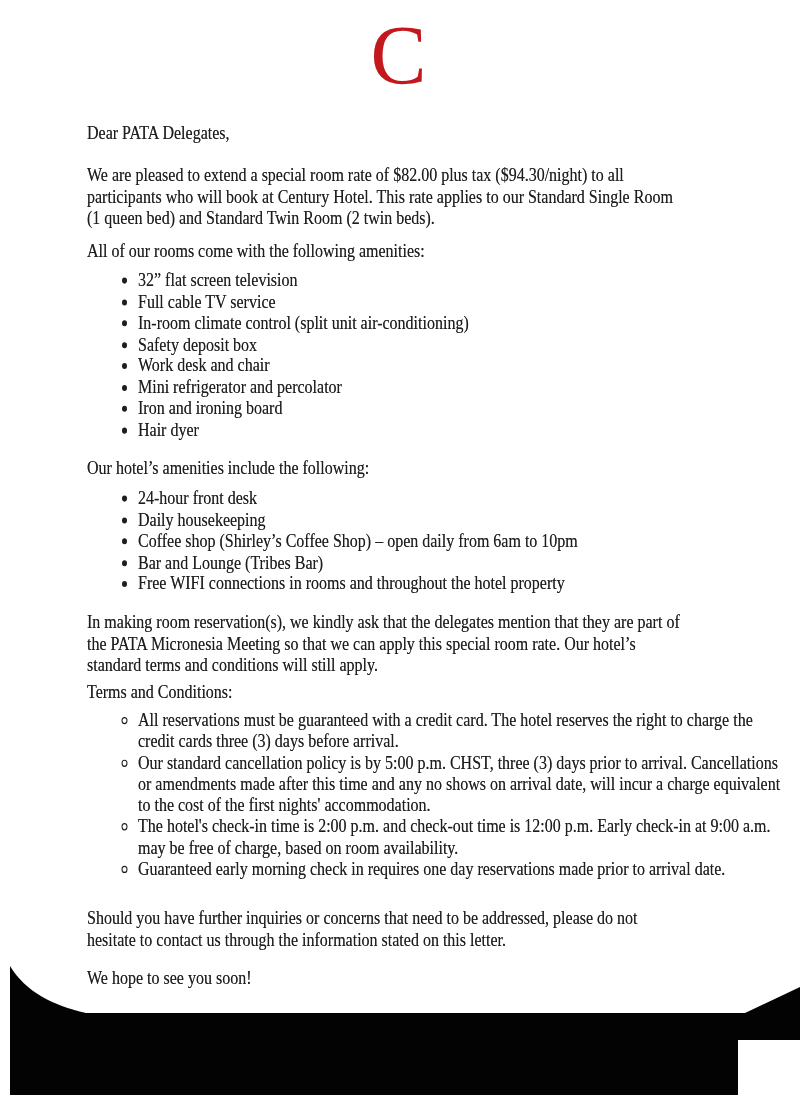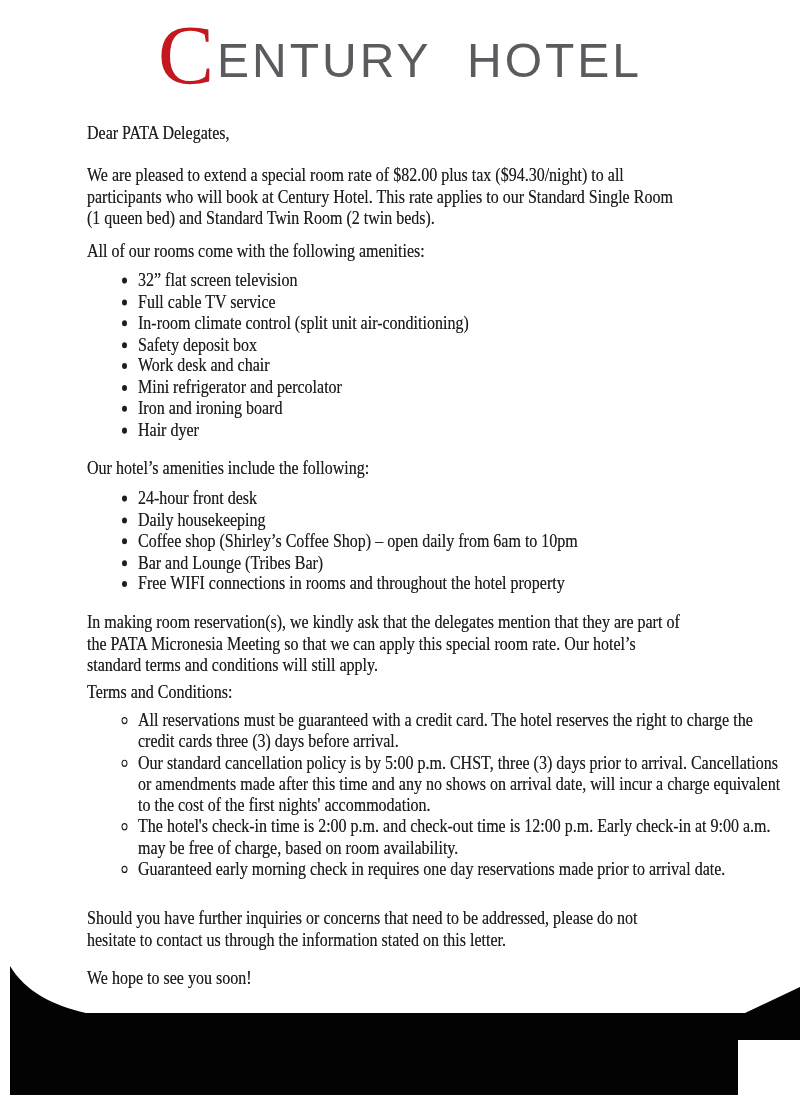--- a/index.html
+++ b/index.html
@@ -54,21 +54,20 @@
   
   .redaction{position:absolute;left:0;top:0;pointer-events:none;}
 </style>
 </head>
 <body>
 
 <div class="page">
 
   <header class="logo">
     <span class="logo-c" style="color: rgb(195, 24, 30);">C</span>
-    <span class="logo-rest" style="color: rgb(90, 91, 94);">ENTURY HOTEL</span>
   </header>
 
   <div class="blk salutation">Dear PATA Delegates,</div>
 
   <div class="blk para1">
     <div class="line">We are pleased to extend a special room rate of $82.00 plus tax ($94.30/night) to all</div>
     <div class="line">participants who will book at Century Hotel. This rate applies to our Standard Single Room</div>
     <div class="line">(1 queen bed) and Standard Twin Room (2 twin beds).</div>
   </div>
 

